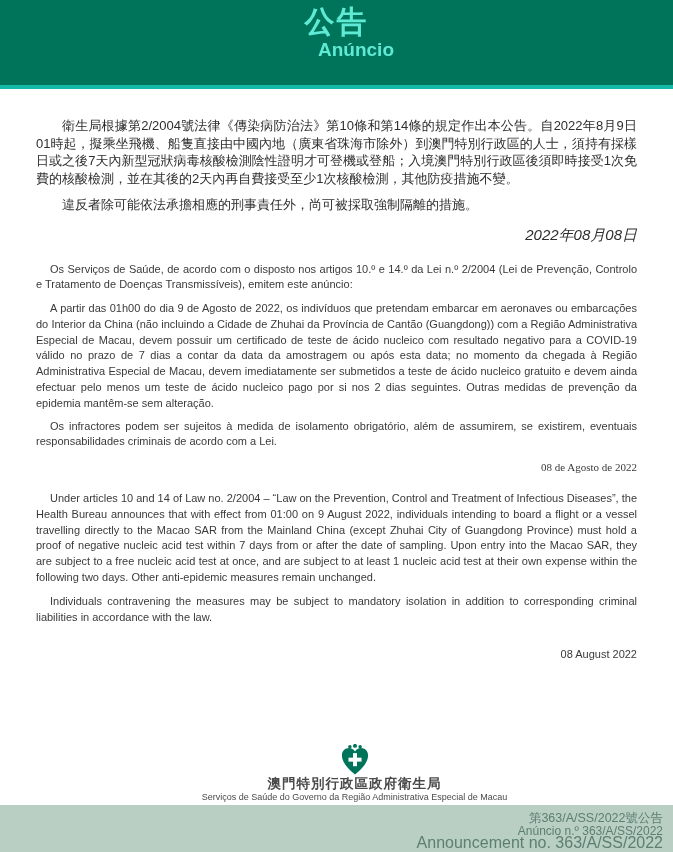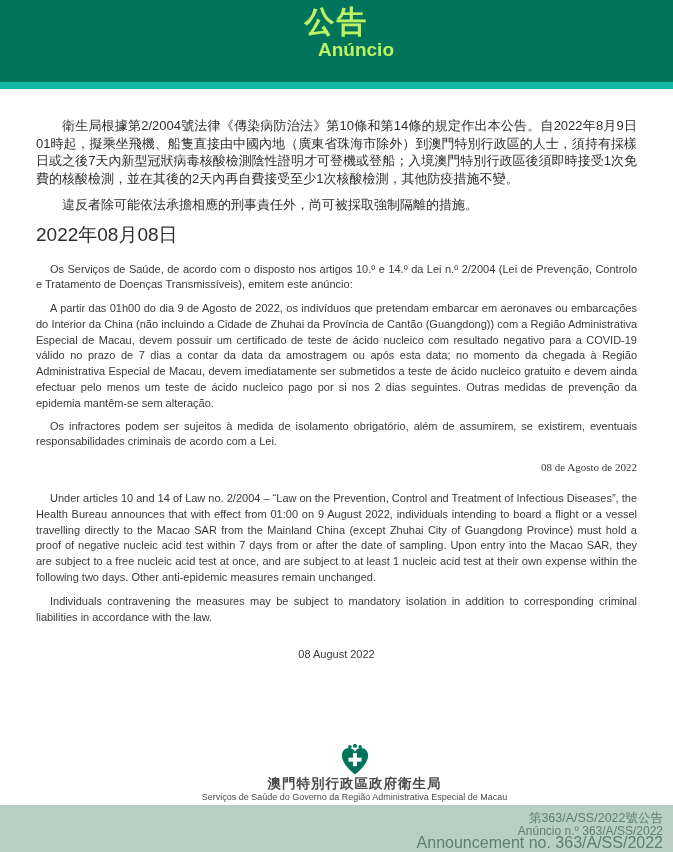--- a/index.html
+++ b/index.html
@@ -11,49 +11,49 @@
     font-family:"Liberation Sans","DejaVu Sans",sans-serif;
     color:#333333;
     overflow:hidden;
   }
 
   
   .banner {
     box-sizing:border-box;
     height:89px;
     background:#00745A;
-    border-bottom:7px solid #14b8a6;
+    border-bottom:4px solid #14b8a6;
     text-align:center;
-    color:#bef264;
+    color:#5eead4;
     padding-top:5px;
   }
   .banner .t-zh { font-size:30px; font-weight:bold; line-height:34px; letter-spacing:2px; }
   .banner .t-pt { font-size:19px; font-weight:bold; line-height:22px;padding-left:39px; }
   .banner .t-en { font-size:19px; font-weight:bold; line-height:22px; }
 
   
   .content { padding:0 36px; }
   .content p { margin:0; }
   .zh   { font-size:13px; line-height:17.5px; text-align:justify; color:#2e2e2e; }
   .zh-indent { text-indent:2em; }
   .latin { font-size:11px; line-height:15.8px; text-align:justify; color:#3a3a3a; }
   .latin-indent { text-indent:14px; }
 
   .zh-p1   { margin-top:28px !important; }
   .zh-p2   { margin-top:9px  !important; }
-  .zh-date { margin-top:13px !important; font-size:19px; line-height:16px; text-align:left; }
+  .zh-date { margin-top:13px !important; font-size:15px; line-height:16px; text-align:right;font-style:italic; }
 
   .pt-p1   { margin-top:19px !important; }
   .pt-p2   { margin-top:8px  !important; }
   .pt-p3   { margin-top:7px  !important; }
   .pt-date { margin-top:10px !important; text-align:right;font-family:Liberation Serif, serif; }
 
   .en-p1   { margin-top:15px !important; }
   .en-p2   { margin-top:8px  !important; }
-  .en-date { margin-top:22px !important; text-align:center; }
+  .en-date { margin-top:22px !important; text-align:right; }
 
   
   .footer {
     position:absolute;
     left:0; right:0; bottom:49px;
     text-align:center;
     padding-left:36px;
   }
   .logo-wrap { display:block; height:32px; }
   .org-zh { font-size:13.5px; font-weight:bold; color:#4a4a4a; letter-spacing:1px; line-height:16px; }

